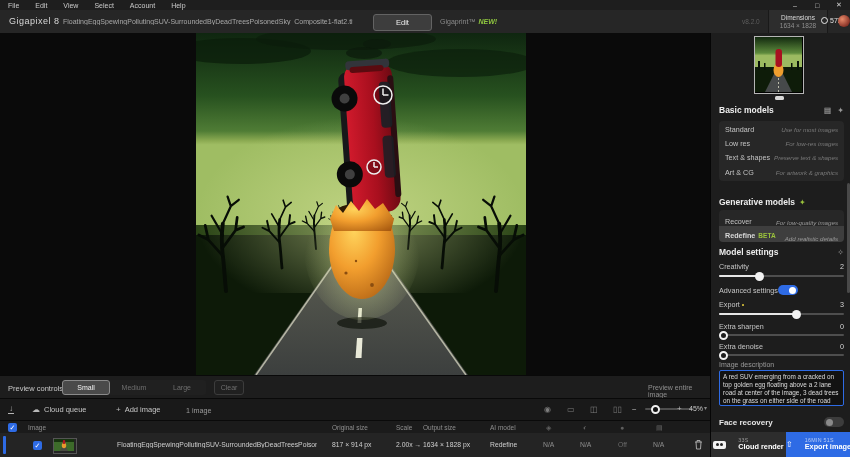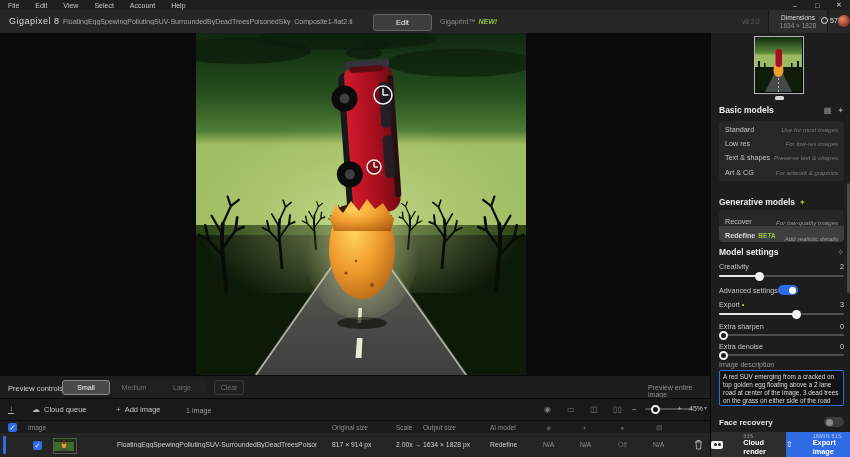--- a/index.html
+++ b/index.html
@@ -78,21 +78,21 @@
   .shandle.hollow{background:#1d1d1d;border:2px solid #f2f2f2;}
   .toggle{width:20px;height:10px;border-radius:5px;position:relative;}
   .toggle.on{background:#2e6be5;}
   .toggle.off{background:#3c3c3c;}
   .knob{position:absolute;top:1.5px;width:7px;height:7px;border-radius:50%;}
   .toggle.on .knob{right:1.5px;background:#fff;}
   .toggle.off .knob{left:1.5px;background:#8a8a8a;}
   .descbox{left:8px;width:125px;height:36px;background:#121212;border:1px solid #2e6be5;border-radius:2px;
            color:#dcdcdc;font-family:"Liberation Sans",sans-serif;font-size:6.4px;line-height:1.25;
            padding:2px 3px;box-sizing:border-box;resize:none;overflow:hidden;outline:none;}
-  .footerbtn{top:399px;height:25px;display:flex;align-items:center;justify-content:center;gap:20px;}
+  .footerbtn{top:399px;height:25px;display:flex;align-items:center;justify-content:center;gap:12px;}
   .fb-lines{display:flex;flex-direction:column;line-height:1.15;}
   .fb-top{font-size:5.3px;color:#b9cdf5;letter-spacing:.3px;}
   .fb-main{font-size:7.3px;font-weight:bold;color:#fff;}
   .cloudbtn{left:0;width:75px;background:#2d2d2d;}
   .cloudbtn .fb-top{color:#9a9a9a;}
   .exportbtn{left:75px;width:65px;background:#2e6be5;}
   .credpill{width:13px;height:8px;background:#f2f2f2;border-radius:2px;display:flex;align-items:center;justify-content:center;gap:1px;}
   .credpill i{width:3px;height:3px;border-radius:50%;background:#222;display:block;}
   .panelscroll{left:136px;top:150px;width:3px;height:110px;background:#494949;border-radius:2px;}
   .greensp{color:#9bc33c;}

